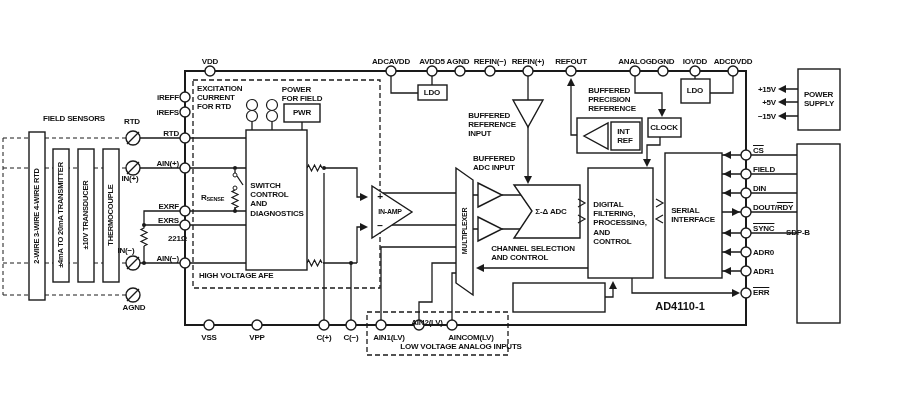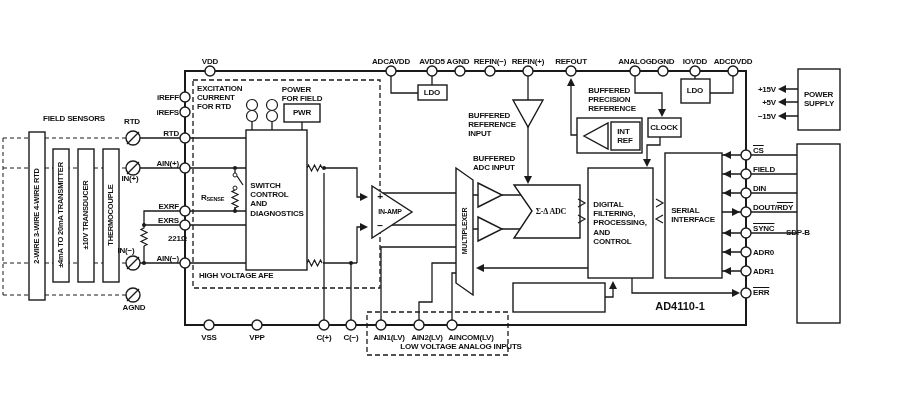--- a/index.html
+++ b/index.html
@@ -214,21 +214,21 @@
 <div class="t c" style="left:635px;top:57px;">ANALOG</div>
 <div class="t c" style="left:663px;top:57px;">DGND</div>
 <div class="t c" style="left:695px;top:57px;">IOVDD</div>
 <div class="t c" style="left:733px;top:57px;">ADCDVDD</div>
 
 <div class="t c" style="left:209px;top:333px;">VSS</div>
 <div class="t c" style="left:257px;top:333px;">VPP</div>
 <div class="t c" style="left:324px;top:333px;">C(+)</div>
 <div class="t c" style="left:351px;top:333px;">C(−)</div>
 <div class="t c" style="left:389px;top:333px;">AIN1(LV)</div>
-<div class="t c" style="left:427px;top:333px;">AIN2(LV)</div>
+<div class="t c" style="left:427px;top:318px;">AIN2(LV)</div>
 <div class="t c" style="left:471px;top:333px;">AINCOM(LV)</div>
 <div class="t c" style="left:437px;top:342px;padding-left:48px;">LOW VOLTAGE ANALOG INPUTS</div>
 
 <div class="t" style="left:753px;top:146px;"><span></span><span class="ovl">CS</span></div>
 <div class="t" style="left:753px;top:165px;"><span>FIELD</span><span class="ovl"></span></div>
 <div class="t" style="left:753px;top:184px;"><span>DIN</span><span class="ovl"></span></div>
 <div class="t" style="left:753px;top:203px;"><span>DOUT/</span><span class="ovl">RDY</span></div>
 <div class="t" style="left:753px;top:224px;"><span></span><span class="ovl">SYNC</span></div>
 <div class="t" style="left:753px;top:248px;"><span>ADR0</span><span class="ovl"></span></div>
 <div class="t" style="left:753px;top:267px;"><span>ADR1</span><span class="ovl"></span></div>
@@ -249,21 +249,23 @@
 <div class="t c" style="left:695px;top:86px;">LDO</div>
 <div class="t c" style="left:492px;top:111px;">BUFFERED
 REFERENCE
 INPUT</div>
 <div class="t c" style="left:494px;top:154px;">BUFFERED
 ADC INPUT</div>
 <div class="t c s7" style="left:390px;top:208px;">IN-AMP</div>
 <div class="t c s10" style="left:380px;top:192px;">+</div>
 <div class="t c s10" style="left:380px;top:221px;">−</div>
 <div class="t v s7" style="left:465px;top:231px;">MULTIPLEXER</div>
-<div class="t c" style="left:551px;top:207px;font-family:Liberation Serif, serif;">Σ-Δ ADC</div>
+<div class="t c" style="left:551px;top:207px;">Σ-Δ ADC</div>
+<div class="t c" style="left:533px;top:244px;">CHANNEL SELECTION
+AND CONTROL</div>
 <div class="t c" style="left:612px;top:86px;">BUFFERED
 PRECISION
 REFERENCE</div>
 <div class="t c" style="left:625px;top:127px;">INT
 REF</div>
 <div class="t c" style="left:664px;top:123px;">CLOCK</div>
 <div class="t c" style="left:620px;top:200px;">DIGITAL
 FILTERING,
 PROCESSING,
 AND

